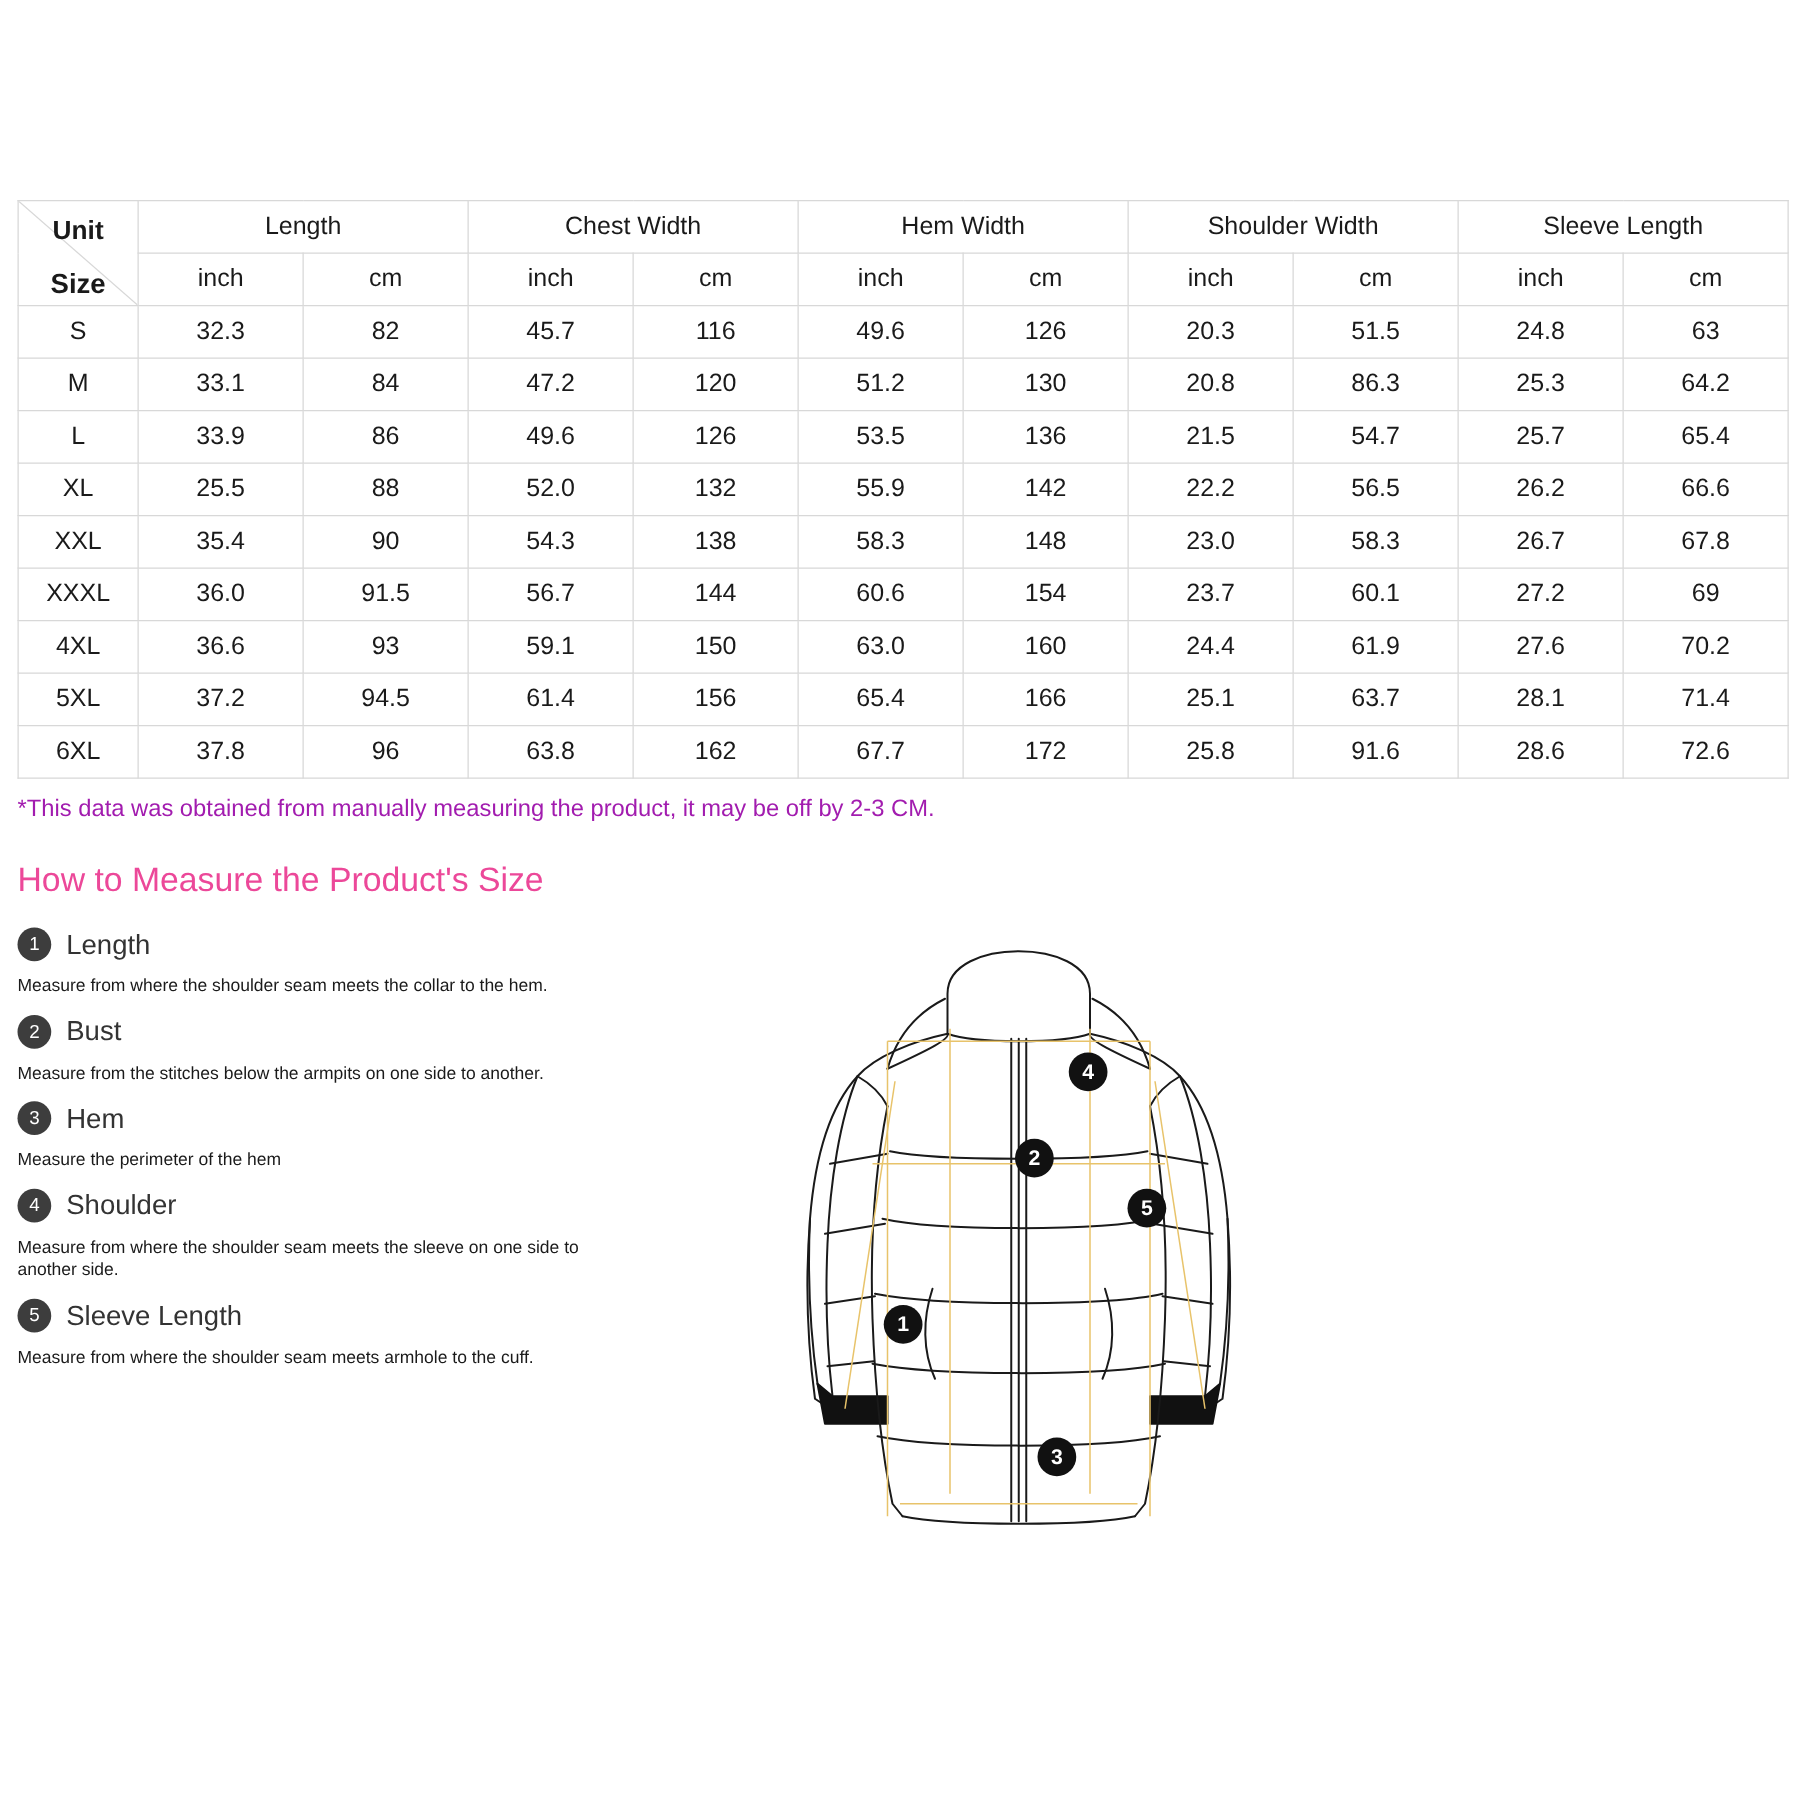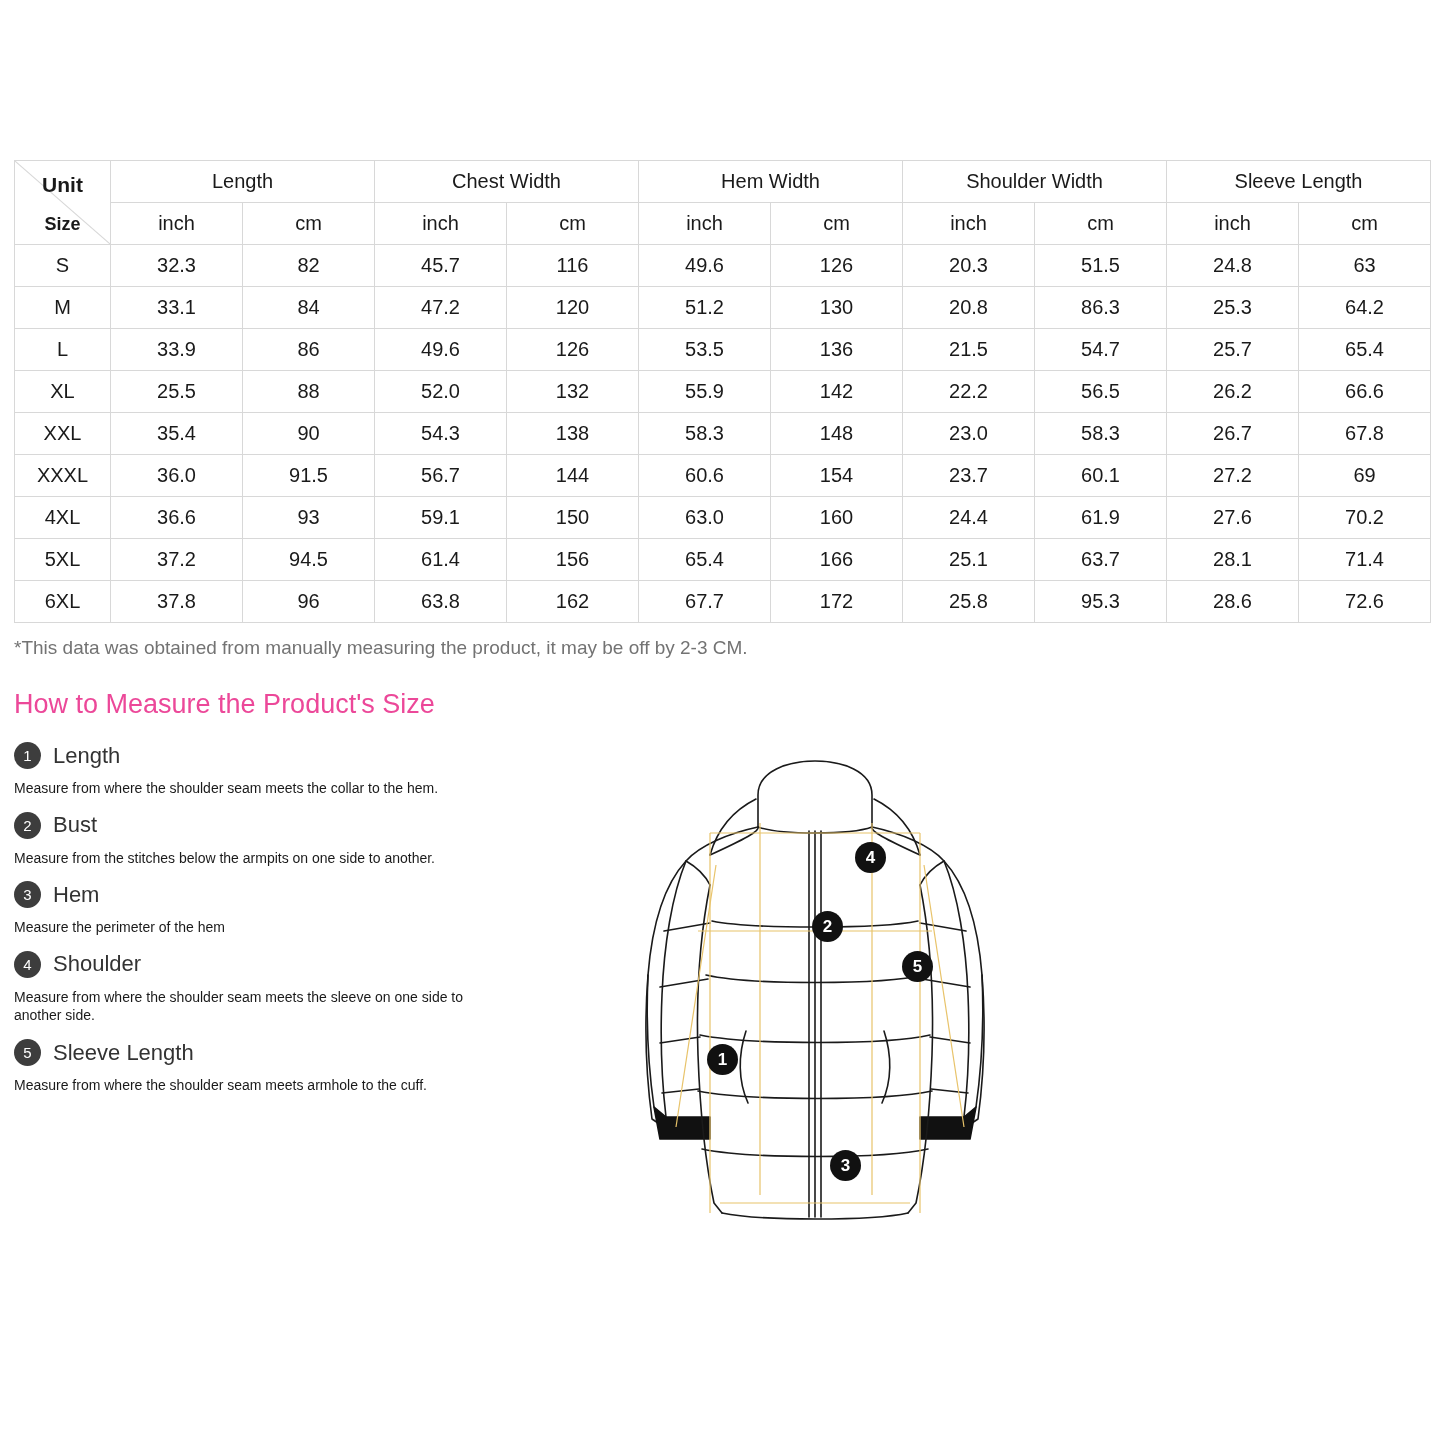--- a/index.html
+++ b/index.html
@@ -56,21 +56,21 @@
     top: 12px;
     text-align: center;
     font-size: 21px;
     font-weight: bold;
   }
   .corner-cell .size-label {
     position: absolute;
     left: 0; right: 0;
     top: 53px;
     text-align: center;
-    font-size: 18px;
+    font-size: 22px;
     font-weight: bold;
   }
   .corner-cell .diag {
     position: absolute;
     left: 0; top: 0;
     width: 100%;
     height: 100%;
     pointer-events: none;
   }
   th.group-head {
@@ -83,21 +83,21 @@
     height: 41px;
   }
   td.size-name {
     font-size: 20px;
   }
   .note {
     position: absolute;
     left: 14px;
     top: 637px;
     font-size: 19px;
-    color: #737373;
+    color: #a21caf;
   }
 
   
   .how-title {
     position: absolute;
     left: 14px;
     top: 689px;
     font-size: 27px;
     color: #ec4899;
   }
@@ -307,21 +307,21 @@
         </tr>
         <tr>
           <td class="size-name">6XL</td>
           <td>37.8</td>
           <td>96</td>
           <td>63.8</td>
           <td>162</td>
           <td>67.7</td>
           <td>172</td>
           <td>25.8</td>
-          <td>95.3</td>
+          <td>91.6</td>
           <td>28.6</td>
           <td>72.6</td>
         </tr>
       </tbody>
     </table>
   </div>
 
   <div class="note">*This data was obtained from manually measuring the product, it may be off by 2-3 CM.</div>
 
   <div class="how-title">How to Measure the Product's Size</div>

